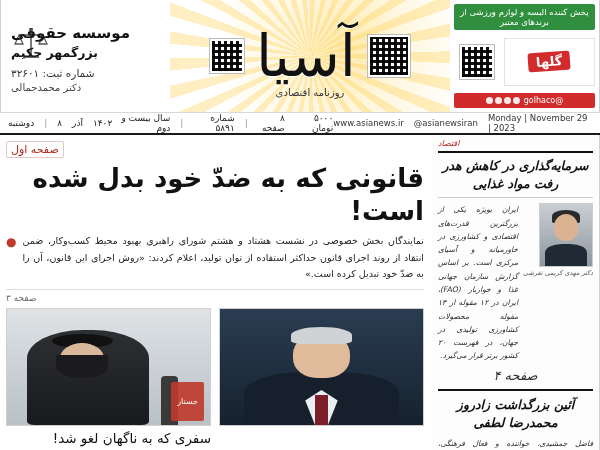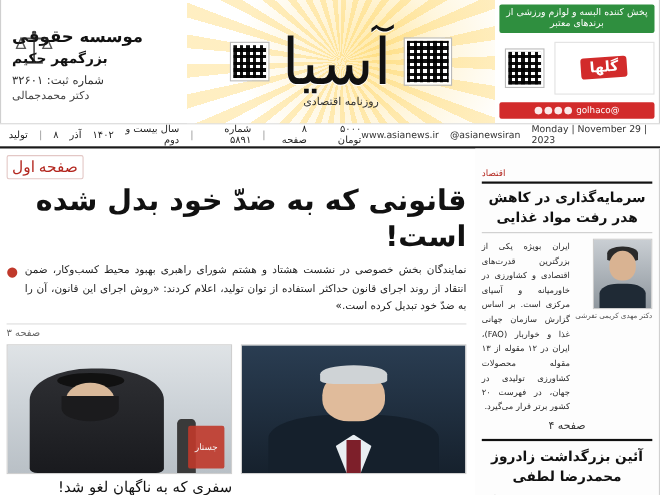--- a/index.html
+++ b/index.html
@@ -217,40 +217,40 @@
   }
   .col-main {
     flex: 1;
     padding: 6px 8px 0 6px;
     box-sizing: border-box;
     overflow: hidden;
   }
   .col-side {
     width: 168px;
     border-right: 1px solid #d0d0d0;
-    padding: 18px 6px;
+    padding: 4px 6px;
     box-sizing: border-box;
     background: #fdfdfd;
+    font-style: italic;
   }
 
   
   .kicker-row {
     display: flex;
     flex-direction: row-reverse;
     justify-content: flex-start;
     align-items: center;
     gap: 6px;
   }
   .kicker {
-    font-size: 14px;
+    font-size: 11px;
     color: #b3261e;
     border: 1px solid #e3c7c5;
     padding: 1px 4px;
     border-radius: 2px;
-    font-family: Liberation Serif, serif;
   }
   .lead-title {
     font-size: 26px;
     font-weight: bold;
     color: #111;
     text-align: right;
     line-height: 1.25;
     margin: 4px 0 6px 0;
     letter-spacing: -0.5px;
   }
@@ -475,21 +475,21 @@
     position: absolute; left: 10%; bottom: 0; width: 80%; height: 36%;
     background: #1f2a35; border-radius: 40% 40% 0 0;
   }
   .side-caption {
     font-size: 6.5px;
     color: #555;
     text-align: center;
     margin-top: 2px;
   }
   .side-page {
-    font-size: 10px;
+    font-size: 13px;
     color: #333;
     text-align: center;
     margin: 5px 0 6px 0;
   }
   .side-divider {
     border-top: 2px solid #111;
     margin: 4px 0 5px 0;
   }
   .side-title2 {
     font-size: 12.5px;
@@ -552,21 +552,21 @@
             <i></i>
             <i></i>
           </span>
         <span>@golhaco</span>
       </div>
     </div>
   </div>
 
   <div class="infobar">
     <div class="grp">
-      <span>تولید</span>
+      <span>دوشنبه</span>
       <span class="sep">|</span>
       <span>۸</span>
       <span>آذر</span>
       <span>۱۴۰۲</span>
     </div>
     <div class="grp">
       <span>سال بیست و دوم</span>
       <span class="sep">|</span>
       <span>شماره ۵۸۹۱</span>
       <span class="sep">|</span>

